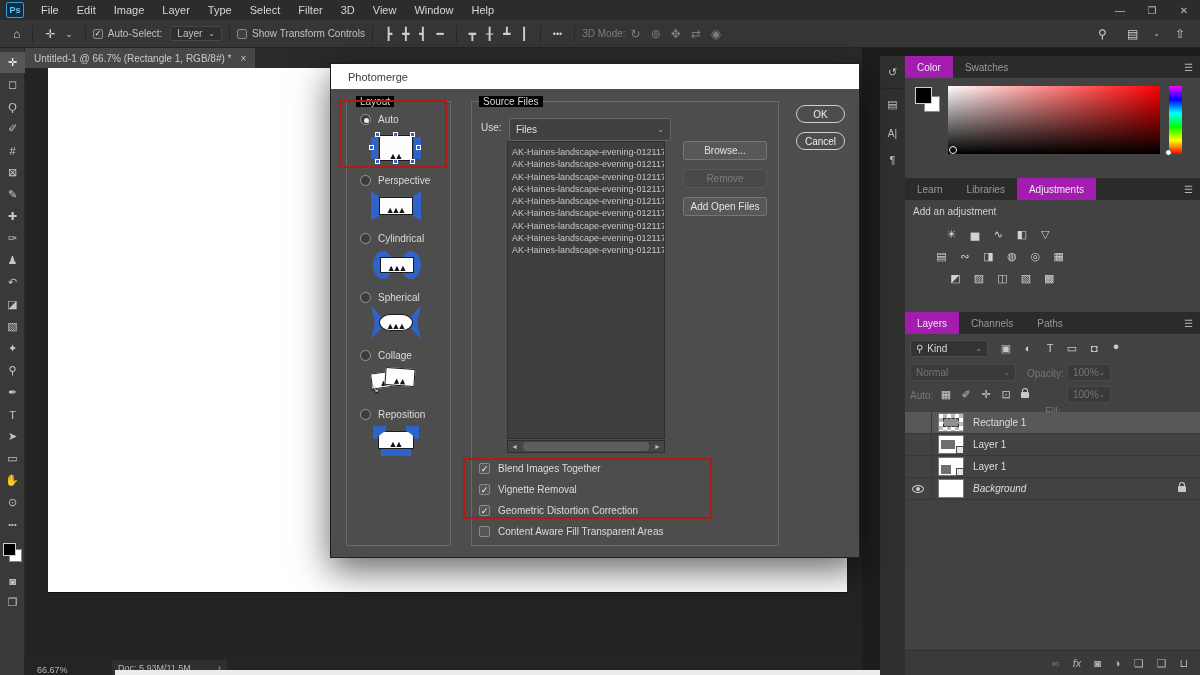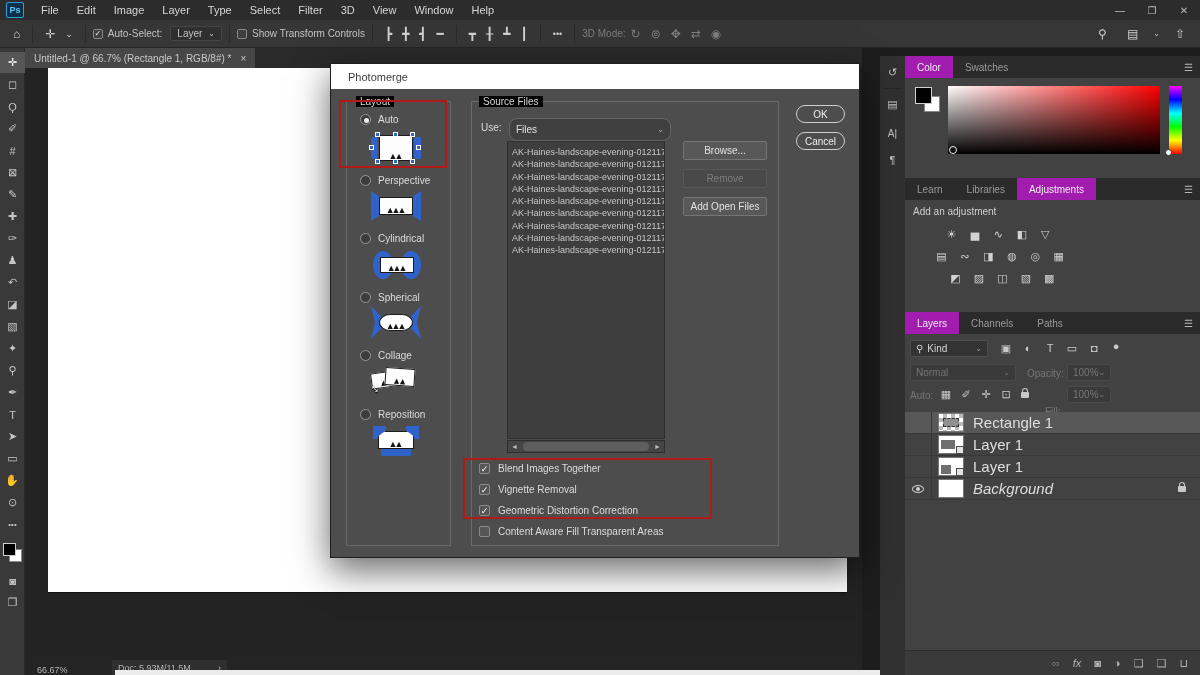--- a/index.html
+++ b/index.html
@@ -64,41 +64,41 @@
   .lrow.sel{background:#585858}
   .eyecell{width:27px;height:22px;border-right:1px solid #383838;display:flex;align-items:center;justify-content:center;flex:none}
   .eye{display:none;width:12px;height:8px;border:1px solid #d0d0d0;border-radius:50%;position:relative}
   .eye::after{content:"";position:absolute;left:3px;top:1px;width:4px;height:4px;border-radius:50%;background:#d0d0d0}
   .eyecell.on .eye{display:block}
   .thumb{width:26px;height:19px;background:#fff;border:1px solid #777;margin:0 9px 0 6px;position:relative;flex:none}
   .thumb.checker{background:repeating-conic-gradient(#b9b9b9 0 25%,#fff 0 50%) 0 0/8px 8px}
   .innerRect{position:absolute;left:4px;top:4px;right:4px;bottom:4px;background:#8f8f8f;border:1px dashed #333}
   .smudge{position:absolute;left:2px;top:4px;width:14px;height:9px;background:#6f6f6f}
   .badge{position:absolute;right:-1px;bottom:-1px;width:8px;height:8px;background:#e3e3e3;border:1px solid #4a4a4a}
-  .lname{font-size:15px;color:#dedede}
+  .lname{font-size:10px;color:#dedede}
   .lock{width:8px;height:6px;background:#c9c9c9;position:relative;border-radius:1px;flex:none}
   .lock::before{content:"";position:absolute;left:1px;top:-4px;width:4px;height:4px;border:1px solid #c9c9c9;border-bottom:none;border-radius:3px 3px 0 0}
   .lbar{position:absolute;left:0;width:295px;height:25px;background:#3a3a3a;border-top:1px solid #2e2e2e;display:flex;align-items:center;justify-content:flex-end;gap:13px;padding-right:12px;font-size:11px;color:#b3b3b3}
   
   .dialog{left:330px;top:63px;width:530px;height:495px;background:#4d4d4d;border:1px solid #1e1e1e;box-shadow:0 12px 34px rgba(0,0,0,.6);z-index:10;font-size:10px;color:#dcdcdc}
   .dlgtitle{position:absolute;left:0;top:0;width:528px;height:25px;background:#fff;color:#3c3c3c;font-size:11px;display:flex;align-items:center;padding-left:17px}
   .group{position:absolute;border:1px solid #6a6a6a}
   .glabel{position:absolute;background:#000000;padding:0 4px;font-size:10px;color:#d8d8d8}
   .pill{position:absolute;width:49px;height:18px;border:1px solid #cfcfcf;border-radius:9px;background:transparent;color:#eee;font-size:10px;display:flex;align-items:center;justify-content:center}
   .btn{position:absolute;width:84px;height:19px;background:#585858;border:1px solid #757575;border-radius:2px;color:#e2e2e2;font-size:10px;display:flex;align-items:center;justify-content:center}
   .btn.disabled{background:#494949;border-color:#585858;color:#7c7c7c}
   .radio{width:11px;height:11px;border-radius:50%;border:1px solid #989898;background:#3c3c3c;display:inline-block;position:relative;flex:none}
   .radio.on::after{content:"";position:absolute;left:3px;top:3px;width:5px;height:5px;border-radius:50%;background:#ececec}
   .layopt{position:absolute;display:flex;align-items:center;gap:7px;font-size:10px;color:#dcdcdc}
   .pmthumb{position:absolute}
   .ptbody{position:absolute;background:#fdfdfd;border:1px solid #1b1b1b;display:flex;align-items:flex-end;justify-content:center;overflow:hidden}
   .mts{color:#141414;font-size:9px;letter-spacing:-3px;line-height:8px;padding-right:3px}
   .wing{position:absolute;background:#2f63c9}
   .handle{position:absolute;width:5px;height:5px;background:#2f63c9;border:1px solid #fff}
-  .dd{position:absolute;height:23px;background:#404040;border:1px solid #666;border-radius:8px;display:flex;align-items:center;justify-content:space-between;padding:0 6px;font-size:10px;color:#e0e0e0}
+  .dd{position:absolute;height:23px;background:#404040;border:1px solid #666;border-radius:2px;display:flex;align-items:center;justify-content:space-between;padding:0 6px;font-size:10px;color:#e0e0e0}
   .listbox{position:absolute;background:#3e3e3e;border:1px solid #2e2e2e}
   .fitem{height:12.3px;line-height:12.3px;font-size:9px;color:#c6c6c6;padding-left:4px;white-space:nowrap;overflow:hidden}
   .hscroll{position:absolute;height:13px;background:#454545;border:1px solid #2e2e2e;display:flex;align-items:center}
   .harrow{width:13px;text-align:center;font-size:7px;color:#bdbdbd}
   .hthumb{flex:1;height:9px;background:#5d5d5d;border-radius:4px;margin:0 2px}
   .cbrow{position:absolute;display:flex;align-items:center;gap:8px;font-size:10px;color:#dcdcdc}
   .dcb{width:11px;height:11px;border:1px solid #8c8c8c;border-radius:2px;background:#565656;display:inline-flex;align-items:center;justify-content:center;font-size:9px;color:#fff;flex:none}
   .dcb.on::after{content:"✓"}
   
   .redbox{position:absolute;border:2px solid #b01a17;z-index:20}

